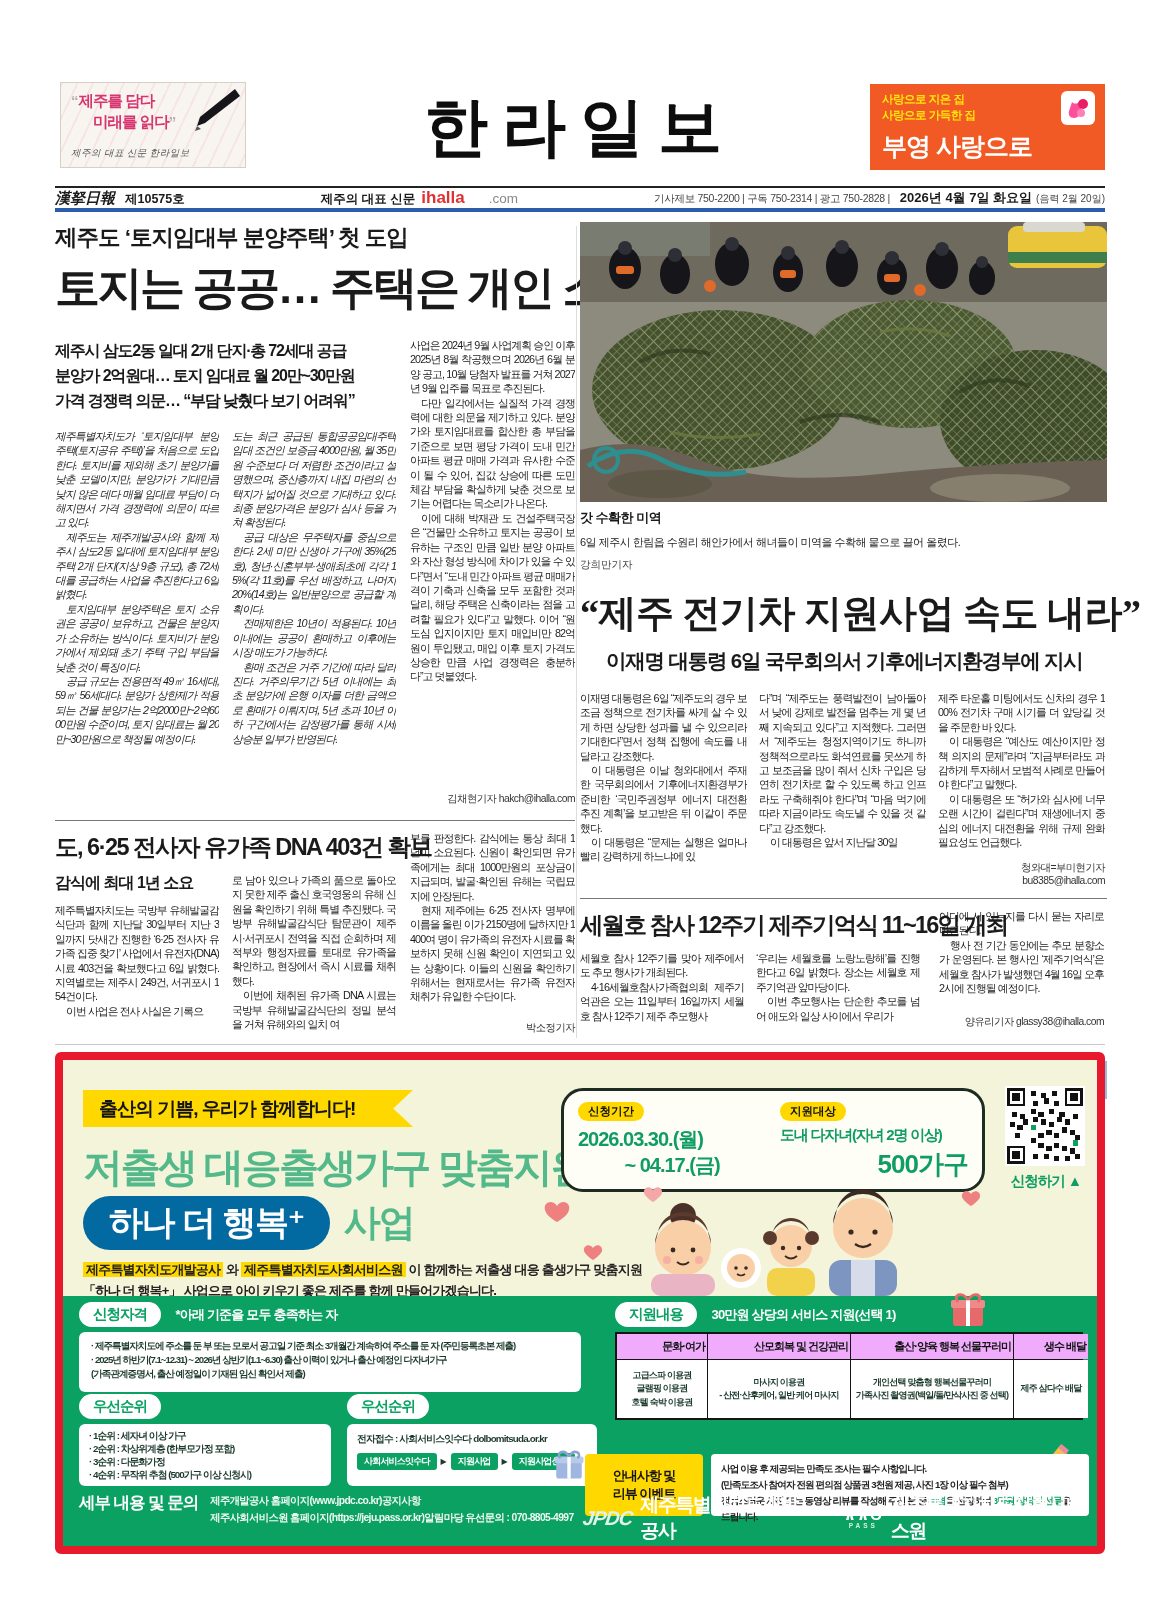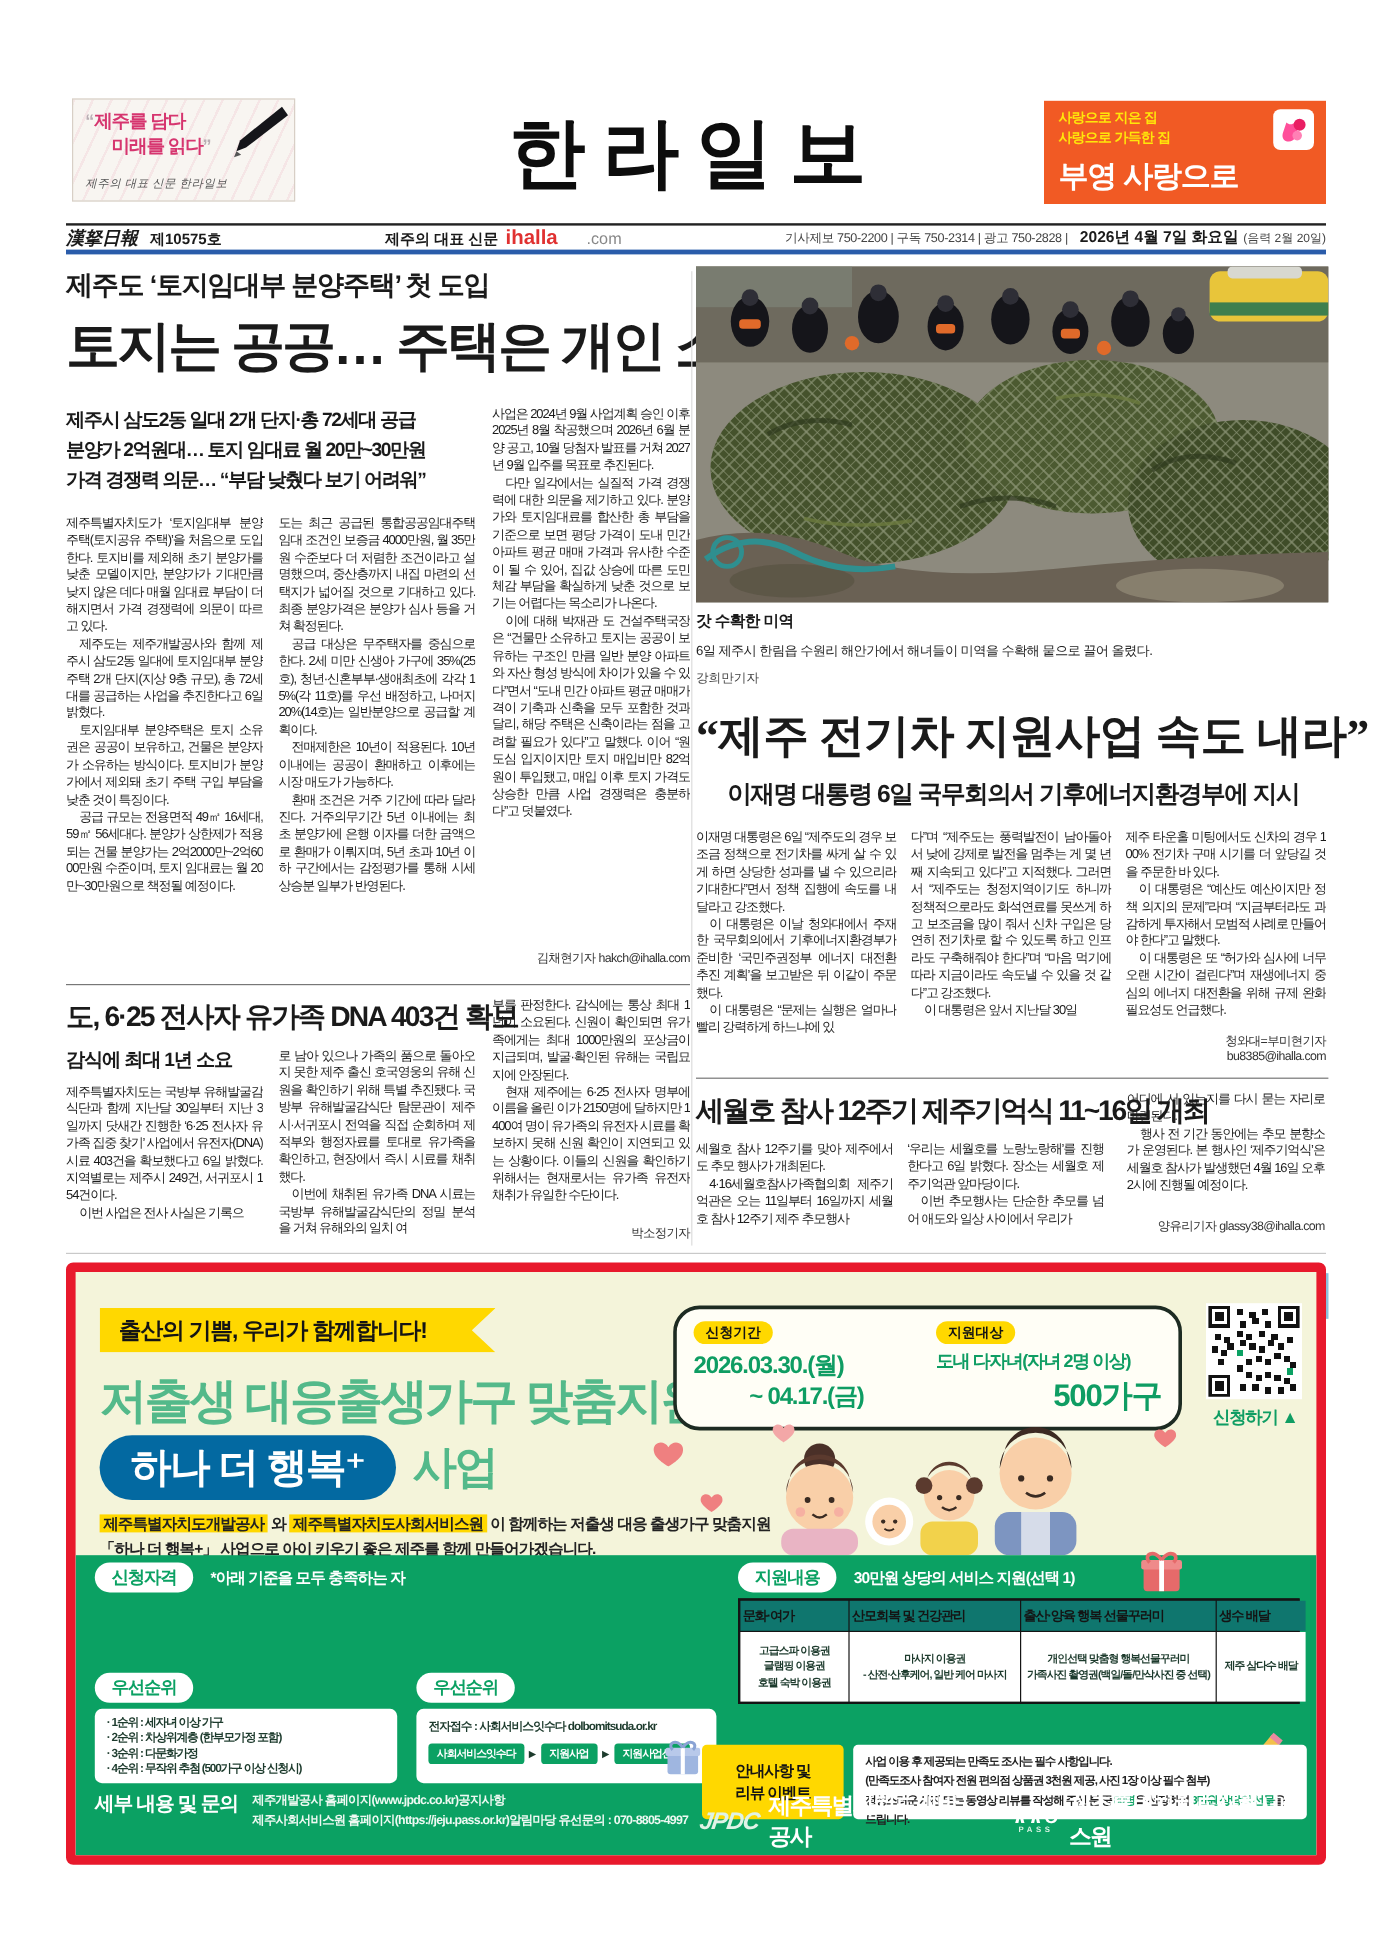--- a/index.html
+++ b/index.html
@@ -47,21 +47,21 @@
   .nt p:first-child{text-indent:0;}
   .clip{overflow:hidden;}
   .byline{font-size:10.3px;color:#333;text-align:right;letter-spacing:-.5px;margin-top:2px;}
   
   #lead-block{position:absolute;left:55px;top:222px;width:520px;}
   .kicker{font-size:22.5px;font-weight:800;letter-spacing:-1px;}
   .lead-headline{font-size:45px;font-weight:900;letter-spacing:-2.5px;margin-top:5px;white-space:nowrap;}
   .lead-lower{margin-top:20px;display:flex;gap:14px;}
   .lead-left{width:341px;}
   .subhead div{font-size:16px;font-weight:800;letter-spacing:-1.2px;line-height:25px;white-space:nowrap;}
-  .cols2{margin-top:16px;display:flex;gap:13px;}
+  .cols2{margin-top:16px;display:flex;gap:13px;font-style:italic;}
   .colw{width:164px;}
   .col3{width:165px;}
   
   #v-rule{position:absolute;left:576px;top:226px;height:812px;border-left:1px solid #ddd;}
   #right-block{position:absolute;left:580px;top:222px;width:527px;}
   .photo{width:527px;height:280px;display:block;background:#8d8a7e;}
   .caption-row{margin-top:7px;display:flex;align-items:baseline;gap:8px;flex-direction:column;}
   .cap-title{font-size:13px;font-weight:900;letter-spacing:-.5px;white-space:nowrap;}
   .cap-text{flex:1;font-size:11px;color:#222;letter-spacing:-.5px;}
   .cap-credit{font-size:10.5px;color:#444;white-space:nowrap;}
@@ -131,21 +131,21 @@
   .g-prio1 .white-panel,.g-prio2 .white-panel{margin-top:5px;height:62px;padding:5px 10px;}
   .g-prio1 p{margin:0;font-size:9.8px;font-weight:800;color:#1d3b2d;line-height:13px;letter-spacing:-1px;}
   .g-prio1 p::before{content:"· ";}
   .rcpt-line{font-size:9.8px;font-weight:800;color:#1d3b2d;letter-spacing:-.8px;margin:4px 0 7px;}
   .rcpt-steps{display:flex;align-items:center;gap:4px;}
   .step{background:#0ba163;color:#fff;font-size:9px;font-weight:800;padding:2px 7px;border-radius:3px;letter-spacing:-.8px;}
   .step-sep{font-size:8px;color:#1d3b2d;font-weight:900;}
   .g-support{position:absolute;left:552px;top:6px;width:468px;}
   .support-table{margin-top:5px;display:grid;grid-template-columns:90px 142px 162px 74px;
     border:2px solid #141414;background:#141414;gap:1px;}
-  .st-h{background:#0f766e;color:#141414;font-size:11px;font-weight:900;text-align:left;
+  .st-h{background:#f0abfc;color:#141414;font-size:11px;font-weight:900;text-align:right;
     padding:5px 2px;letter-spacing:-1px;}
   .st-c{background:#fff;color:#1d3b2d;font-size:9px;font-weight:700;text-align:center;
     padding:6px 3px;height:46px;letter-spacing:-.8px;white-space:pre-line;line-height:1.45;
     display:flex;align-items:center;justify-content:center;}
   .g-review{position:absolute;left:522px;top:158px;display:flex;gap:8px;}
   .rev-label{width:118px;height:62px;background:#ffd800;border-radius:4px;display:flex;align-items:center;
     justify-content:center;text-align:center;font-size:13px;font-weight:900;color:#141414;
     letter-spacing:-1px;white-space:pre-line;line-height:1.4;}
   .rev-panel{width:378px;height:62px;background:#fff;border-radius:4px;box-sizing:border-box;padding:7px 10px;}
   .rev-panel div{font-size:9.6px;font-weight:700;color:#222;line-height:16px;letter-spacing:-.9px;}
@@ -531,20 +531,25 @@
       </svg>
     </div>
 
     <div class="ad-green">
 
       <div class="g-elig">
         <div>
           <span class="wpill">신청자격</span>
           <span class="wnote">*아래 기준을 모두 충족하는 자</span>
         </div>
+        <div class="white-panel">
+            <p>제주특별자치도에 주소를 둔 부 또는 모로서 공고일 기준 최소 3개월간 계속하여 주소를 둔 자 (주민등록초본 제출)</p>
+            <p>2025년 하반기(7.1~12.31) ~ 2026년 상반기(1.1~6.30) 출산 이력이 있거나 출산 예정인 다자녀가구
+(가족관계증명서, 출산 예정일이 기재된 임신 확인서 제출)</p>
+          </div>
       </div>
 
       <div class="g-prio1">
         <span class="wpill">우선순위</span>
         <div class="white-panel">
             <p>1순위 : 세자녀 이상 가구</p>
             <p>2순위 : 차상위계층 (한부모가정 포함)</p>
             <p>3순위 : 다문화가정</p>
             <p>4순위 : 무작위 추첨 (500가구 이상 신청시)</p>
           </div>

